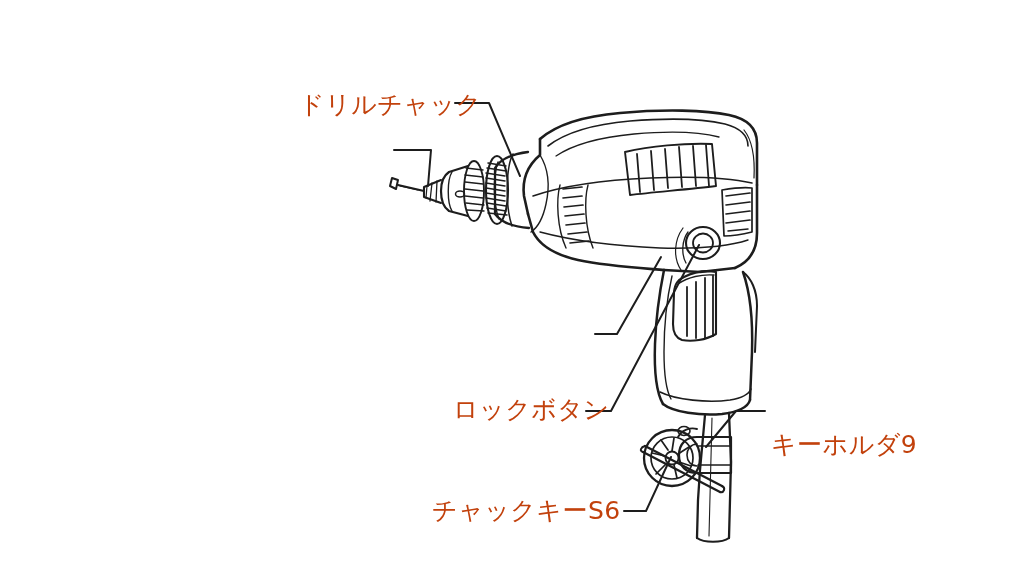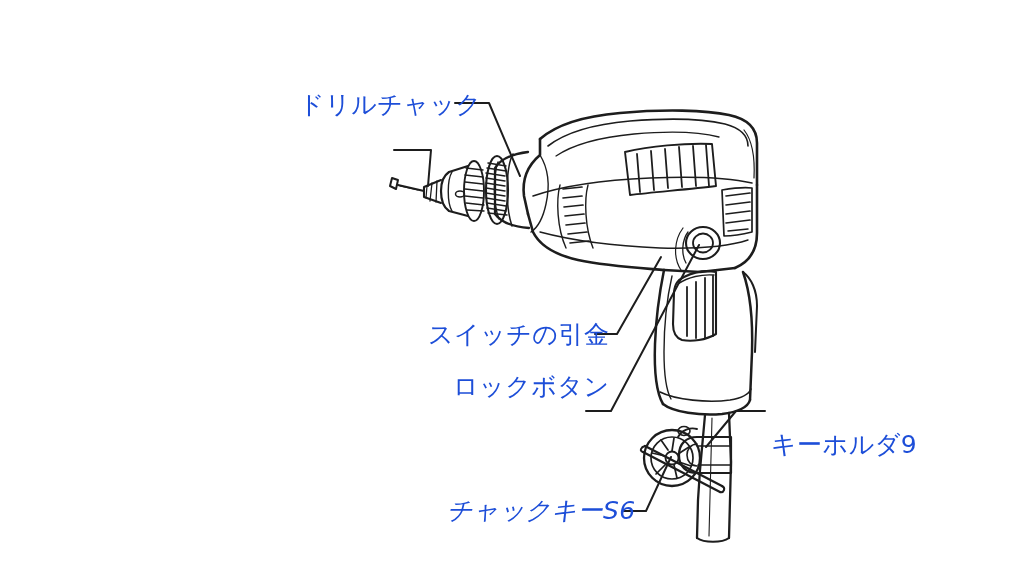--- a/index.html
+++ b/index.html
@@ -21,34 +21,34 @@
   }
   #art {
     position: absolute;
     left: 0;
     top: 0;
     width: 1024px;
     height: 582px;
   }
   .callout {
     position: absolute;
-    color: #1d4ed8;
+    color: #c2410c;
     font-size: 25px;
     line-height: 1;
     white-space: nowrap;
     font-family: "DejaVu Sans", "Liberation Sans", sans-serif;
     font-weight: 400;
     letter-spacing: 0.5px;
   }
   .lbl-drill-chuck      { left: 299px; top: 92px; }
   .lbl-stopper-pole     { left: 138px; top: 137px; }
   .lbl-switch-trigger   { left: 428px; top: 322px; }
-  .lbl-lock-button      { left: 453px; top: 374px; }
+  .lbl-lock-button      { left: 453px; top: 397px; }
   .lbl-key-holder       { left: 771px; top: 398px; margin-top: 34px; }
-  .lbl-chuck-key        { left: 447px; top: 498px; font-style: italic; }
+  .lbl-chuck-key        { left: 432px; top: 498px; }
 </style>
 </head>
 <body>
 
 <div id="stage">
 
   <svg id="art" viewBox="0 0 1024 582" xmlns="http://www.w3.org/2000/svg">
 
     <g fill="none" stroke="#1d1d1d" stroke-width="2.2" stroke-linecap="round" stroke-linejoin="round">
 
@@ -247,21 +247,20 @@
 
         <path d="M624,511 L646,511 L671,457"></path>
       </g>
 
     </g>
   </svg>
 
   <div class="callout lbl-drill-chuck">ドリルチャック</div>
 
 
-  <div class="callout lbl-switch-trigger">スイッチの引金</div>
 
   <div class="callout lbl-lock-button">ロックボタン</div>
 
   <div class="callout lbl-key-holder">キーホルダ9</div>
 
   <div class="callout lbl-chuck-key">チャックキーS6</div>
 
 </div>
 
 </body></html>

